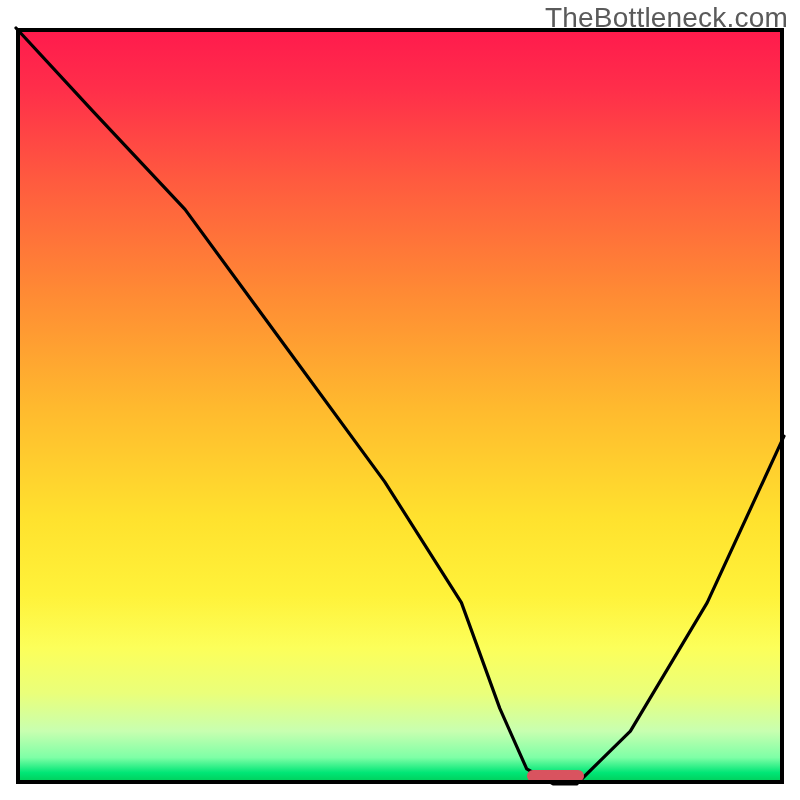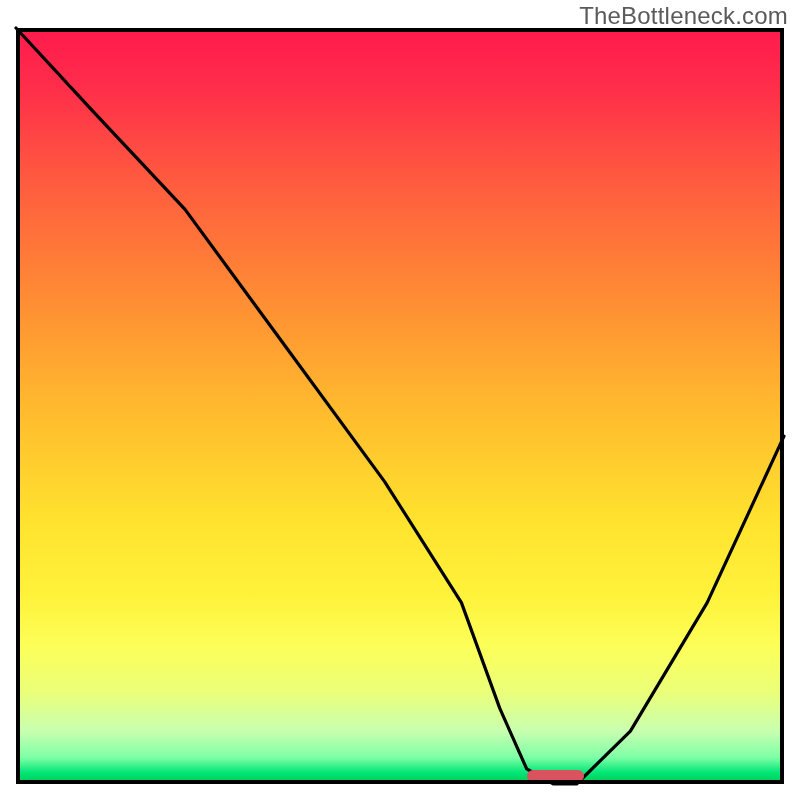--- a/index.html
+++ b/index.html
@@ -12,21 +12,21 @@
   }
   .container {
     position: relative;
     width: 800px;
     height: 800px;
   }
   .watermark {
     position: absolute;
     top: 2px;
     right: 12px;
-    font-size: 24px;
+    font-size: 28px;
     font-weight: 400;
     color: #5a5a5a;
     letter-spacing: 0.2px;
   }
   .plot-area {
     position: absolute;
     left: 16px;
     top: 28px;
     width: 768px;
     height: 756px;

